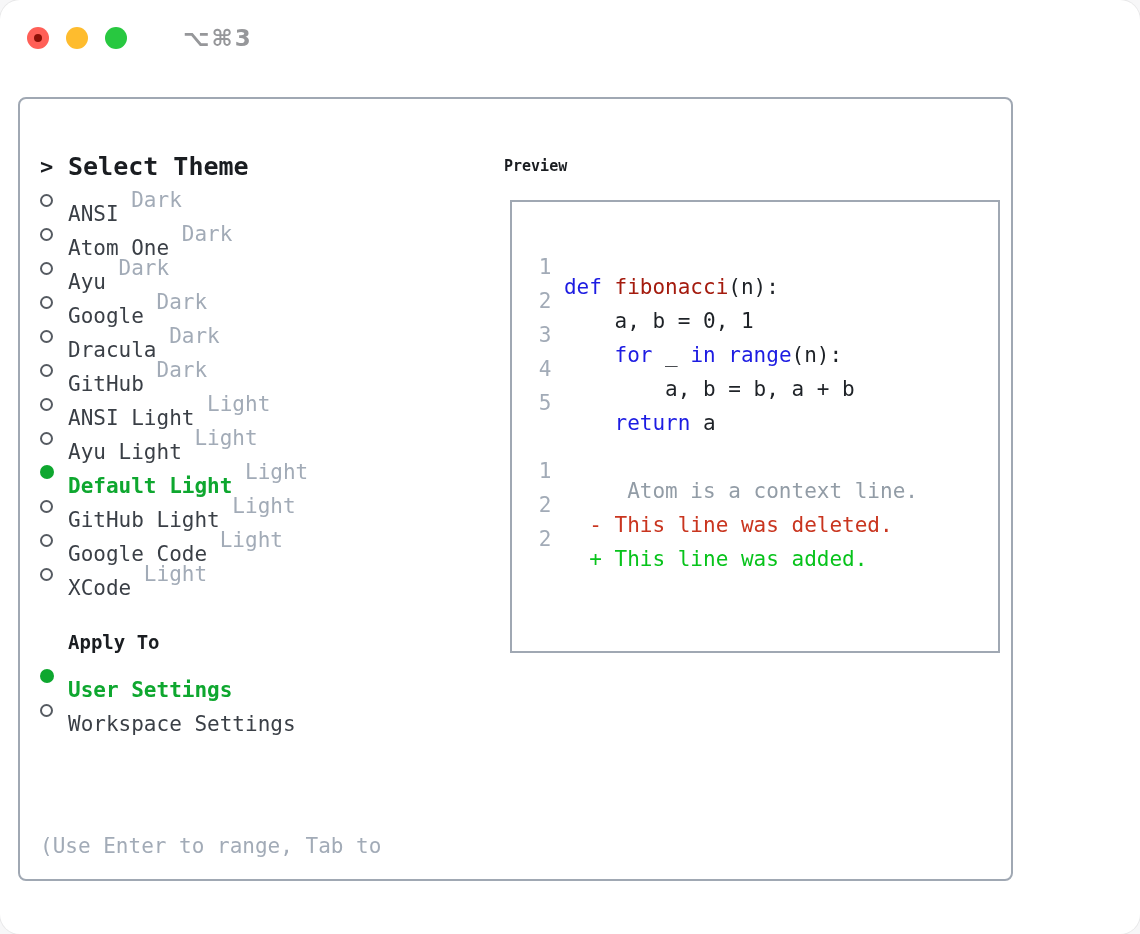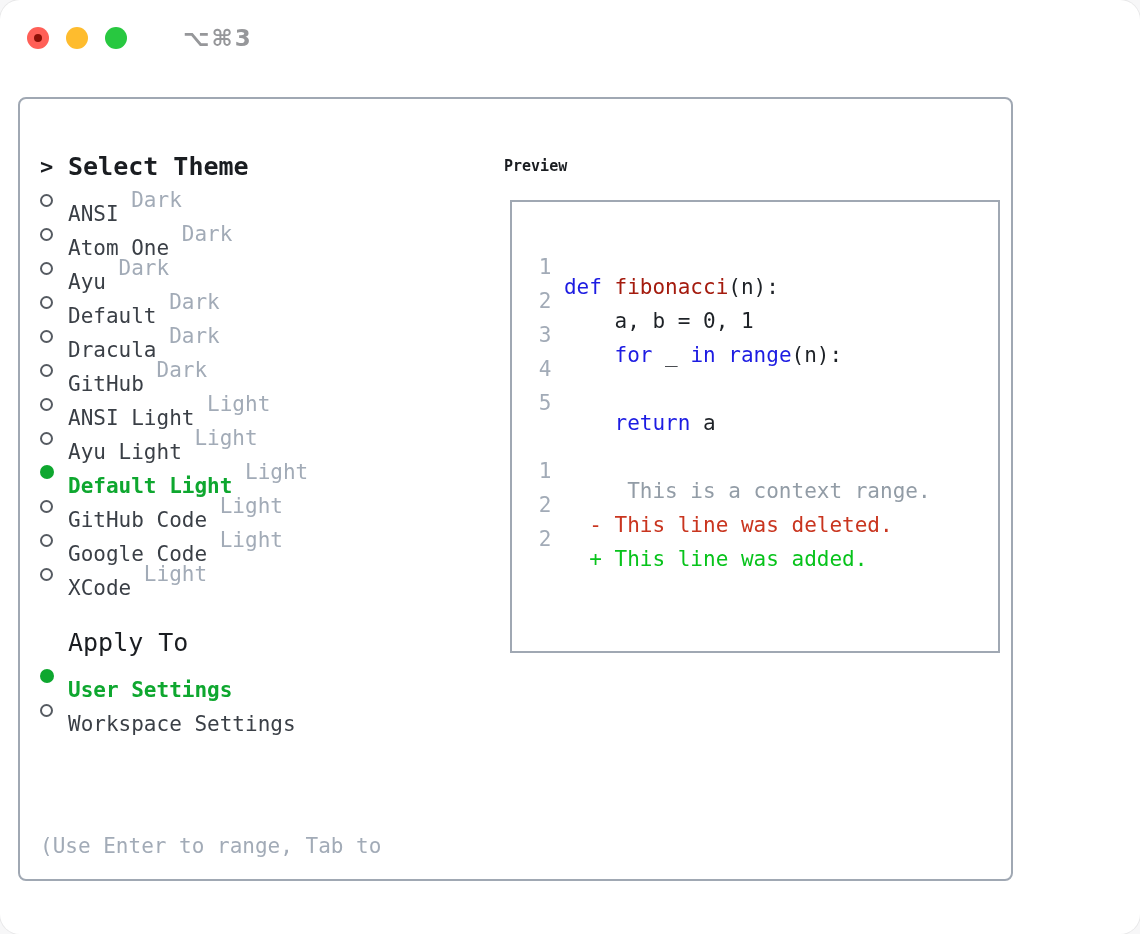--- a/index.html
+++ b/index.html
@@ -19,21 +19,21 @@
   
   .panel{
     position:absolute;left:18px;top:97px;width:995px;height:784px;
     border:2px solid var(--border-gray,#a0a8b3);border-radius:8px;box-sizing:border-box;background:#fff;
   }
   .leftcol{position:absolute;left:20px;top:50px;width:450px;}
   .row{display:flex;align-items:center;height:34px;font-size:21px;white-space:pre;}
   .gutter{width:28px;display:flex;align-items:center;flex:0 0 auto;}
   .prompt{font-weight:bold;color:var(--text-dark,#1a1d21);font-size:22px;}
   .htext{font-weight:bold;color:var(--text-dark,#1a1d21);font-size:25px;}
-  .h2text{color:var(--text-dark,#1a1d21);font-size:25px;}
+  .h2text{color:var(--text-dark,#1a1d21);font-size:19px;font-weight:bold;}
   .radio{width:13px;height:13px;border:2px solid #565b62;border-radius:50%;box-sizing:border-box;}
   .radio.sel{width:14px;height:14px;border:none;background:var(--accent-green,#0ea72f);}
   .tname{color:var(--label-dark,#3a3f46);margin-top:28px;}
   .tname.sel{color:var(--accent-green,#0ea72f);font-weight:bold;}
   .ttype{color:var(--muted-gray,#a2abb7);margin-left:1ch;}
   .spacer{height:34px;}
   .hint{font-size:21px;line-height:34px;color:var(--muted-gray,#a2abb7);white-space:pre;}
   
   .prevtitle{position:absolute;left:484px;top:50px;height:34px;line-height:34px;font-weight:bold;font-size:15px;color:var(--text-dark,#1a1d21);}
   .prevbox{
@@ -68,27 +68,27 @@
     <div class="leftcol">
       <div class="row">
         <span class="gutter prompt">&gt;</span>
         <span class="htext">Select Theme</span>
       </div>
 
       <div id="theme-list">
           <div class="row"><span class="gutter"><span class="radio"></span></span><span class="tname">ANSI</span><span class="ttype">Dark</span></div>
           <div class="row"><span class="gutter"><span class="radio"></span></span><span class="tname">Atom One</span><span class="ttype">Dark</span></div>
           <div class="row"><span class="gutter"><span class="radio"></span></span><span class="tname">Ayu</span><span class="ttype">Dark</span></div>
-          <div class="row"><span class="gutter"><span class="radio"></span></span><span class="tname">Default</span><span class="ttype">Dark</span></div>
+          <div class="row"><span class="gutter"><span class="radio"></span></span><span class="tname">Google</span><span class="ttype">Dark</span></div>
           <div class="row"><span class="gutter"><span class="radio"></span></span><span class="tname">Dracula</span><span class="ttype">Dark</span></div>
           <div class="row"><span class="gutter"><span class="radio"></span></span><span class="tname">GitHub</span><span class="ttype">Dark</span></div>
           <div class="row"><span class="gutter"><span class="radio"></span></span><span class="tname">ANSI Light</span><span class="ttype">Light</span></div>
           <div class="row"><span class="gutter"><span class="radio"></span></span><span class="tname">Ayu Light</span><span class="ttype">Light</span></div>
           <div class="row"><span class="gutter"><span class="radio sel"></span></span><span class="tname sel">Default Light</span><span class="ttype">Light</span></div>
-          <div class="row"><span class="gutter"><span class="radio"></span></span><span class="tname">GitHub Code</span><span class="ttype">Light</span></div>
+          <div class="row"><span class="gutter"><span class="radio"></span></span><span class="tname">GitHub Light</span><span class="ttype">Light</span></div>
           <div class="row"><span class="gutter"><span class="radio"></span></span><span class="tname">Google Code</span><span class="ttype">Light</span></div>
           <div class="row"><span class="gutter"><span class="radio"></span></span><span class="tname">XCode</span><span class="ttype">Light</span></div>
         </div>
 
       <div class="spacer"></div>
 
       <div class="row">
         <span class="gutter"></span>
         <span class="h2text">Apply To</span>
       </div>
@@ -115,32 +115,33 @@
         <div class="cline">
           <span class="ln">2</span>
           <span class="ct"><span class="pl">    a, b = 0, 1</span></span>
         </div>
         <div class="cline">
           <span class="ln">3</span>
           <span class="ct"><span class="pl">    </span><span class="kw">for</span><span class="pl"> _ </span><span class="kw">in</span><span class="pl"> </span><span class="kw">range</span><span class="pl">(n):</span></span>
         </div>
         <div class="cline">
           <span class="ln">4</span>
+          <span class="ct"><span class="pl">        a, b = b, a + b</span></span>
         </div>
         <div class="cline">
           <span class="ln">5</span>
           <span class="ct"><span class="pl">    </span><span class="kw">return</span><span class="pl"> a</span></span>
         </div>
         <div class="cline">
           <span class="ln"></span>
           <span class="ct"></span>
         </div>
         <div class="cline">
           <span class="ln">1</span>
-          <span class="ct"><span class="ctx">     This is a context range.</span></span>
+          <span class="ct"><span class="ctx">     Atom is a context line.</span></span>
         </div>
         <div class="cline">
           <span class="ln">2</span>
           <span class="ct"><span class="del">  - This line was deleted.</span></span>
         </div>
         <div class="cline">
           <span class="ln">2</span>
           <span class="ct"><span class="add">  + This line was added.</span></span>
         </div>
       </div>

